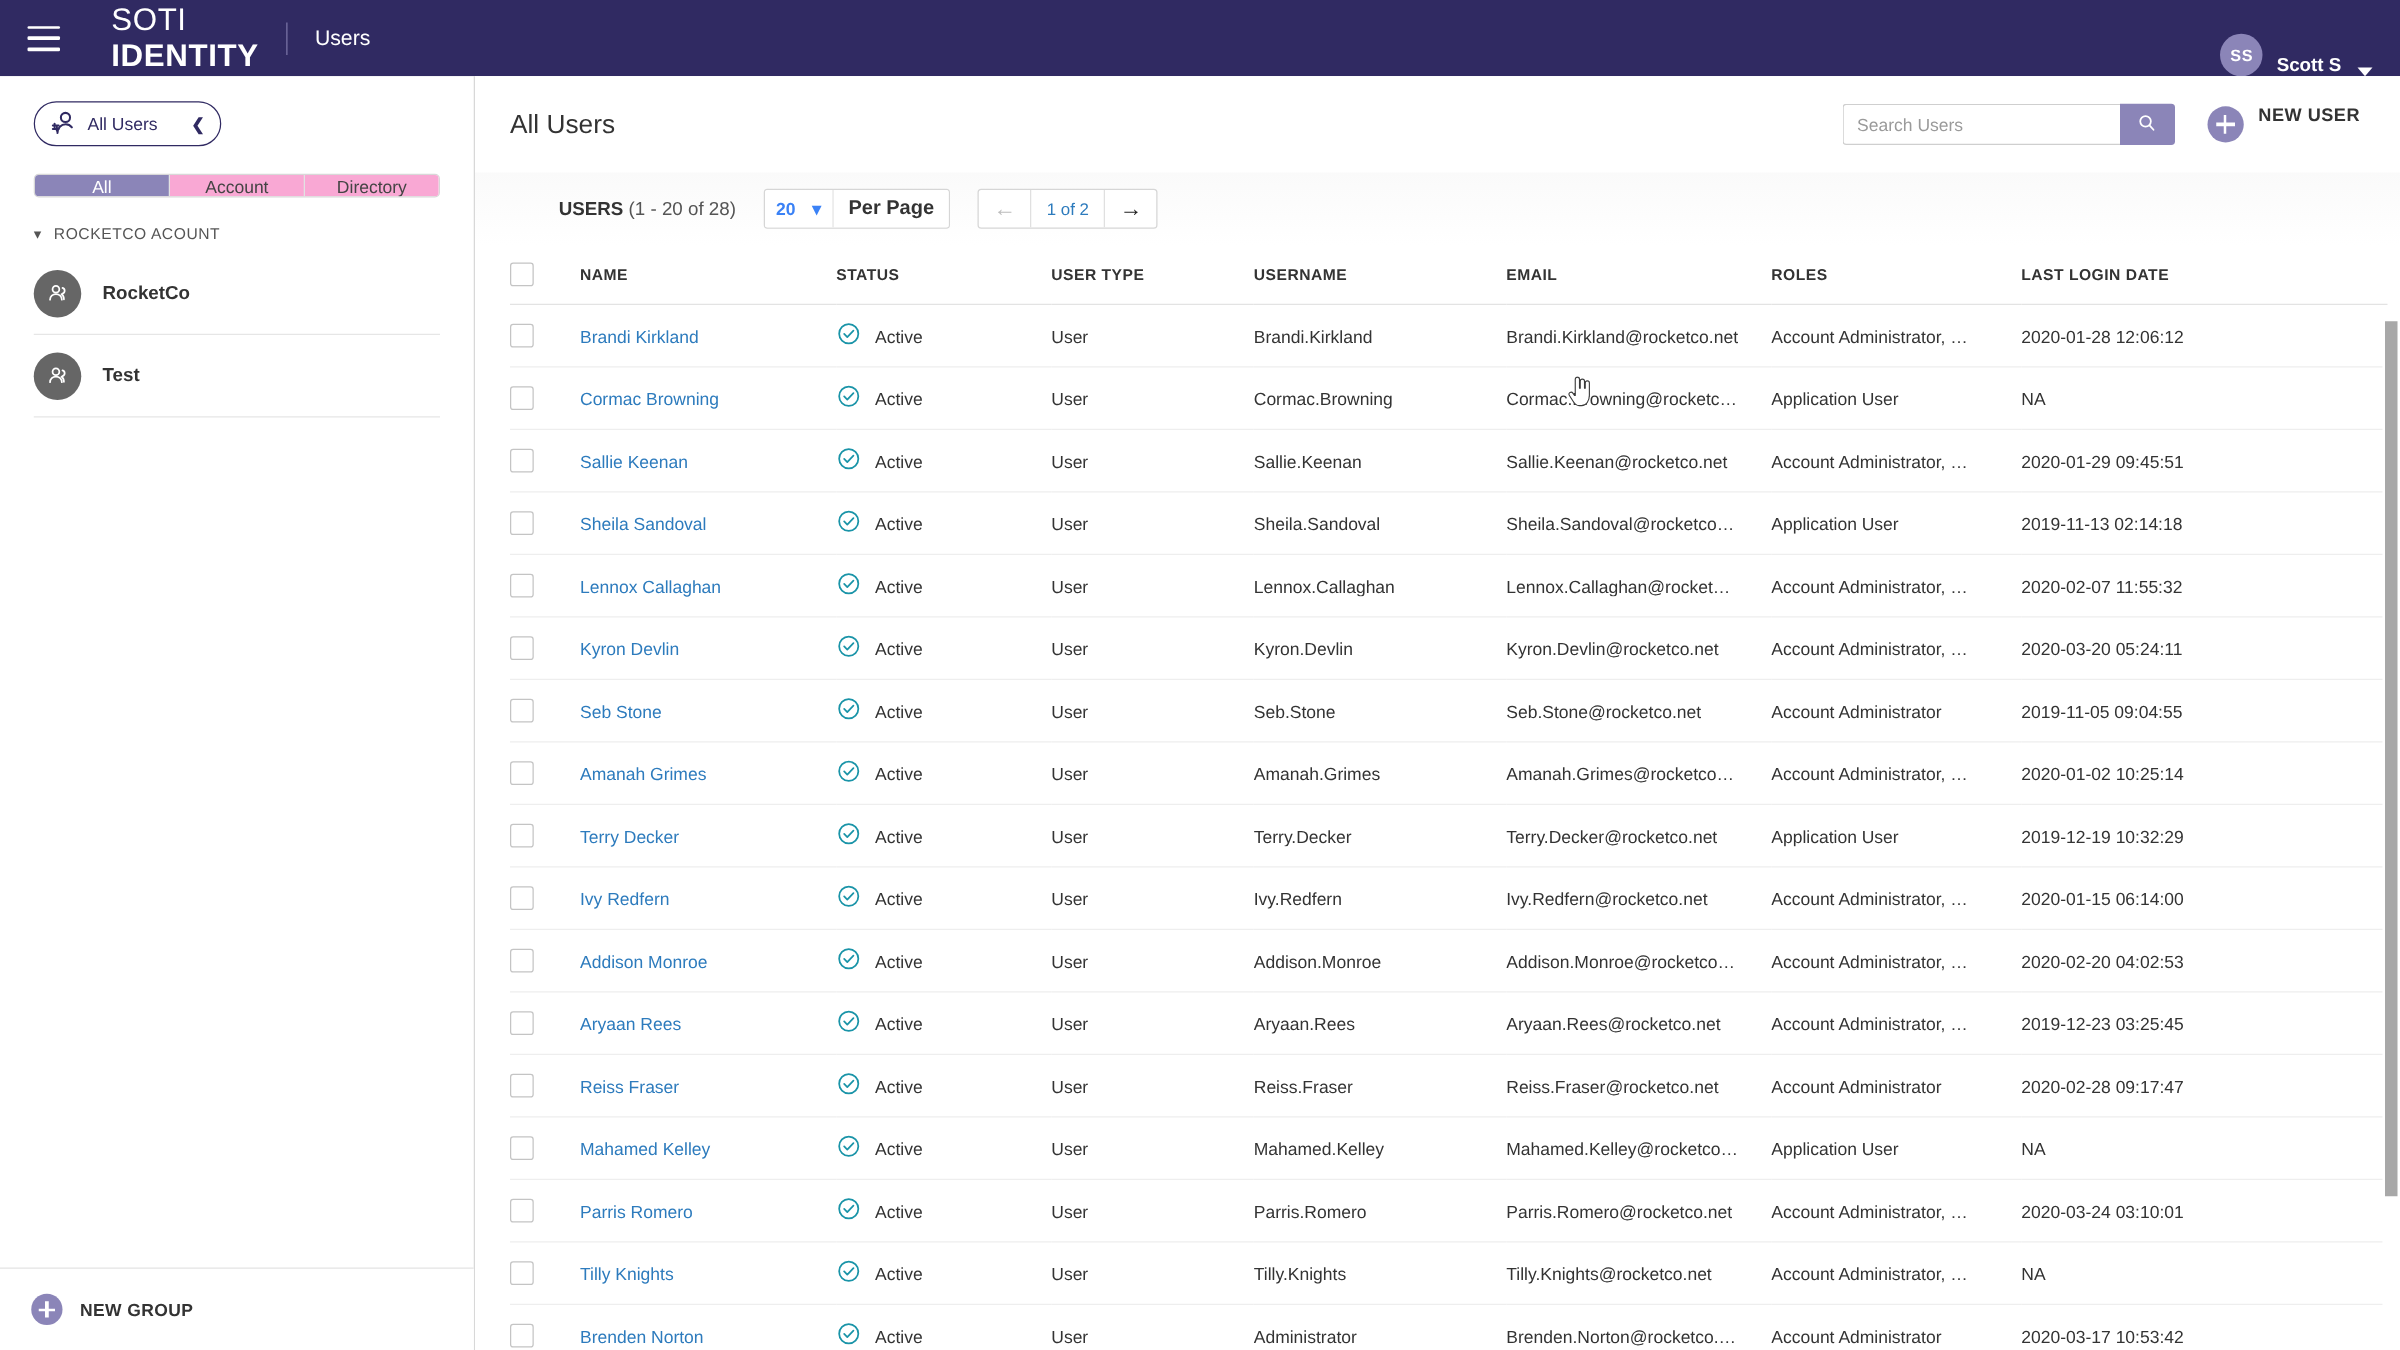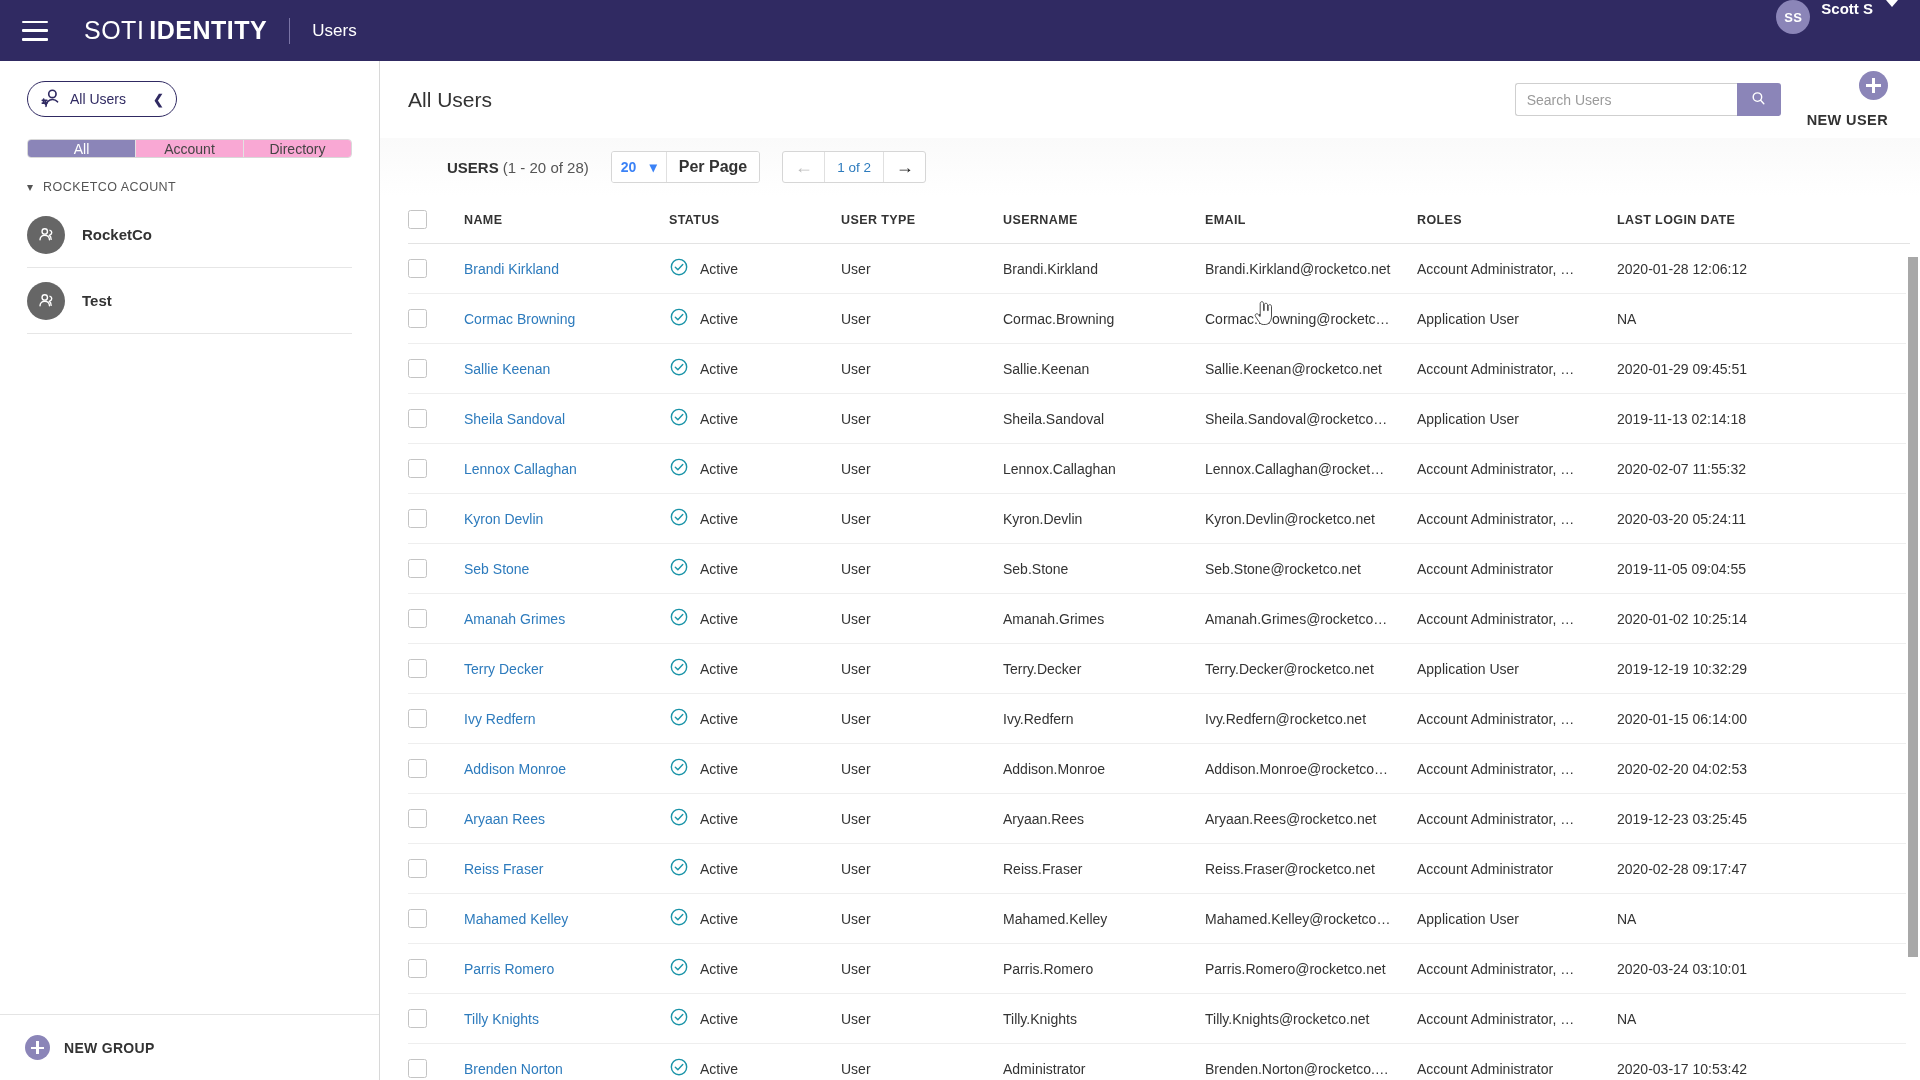--- a/index.html
+++ b/index.html
@@ -12,26 +12,26 @@
   }
   #app { width: 1920px; height: 1080px; position: relative; display: flex; flex-direction: column; }
 
   
   .topbar {
     height: 61px; background: #302a62; flex: 0 0 61px;
     display: flex; align-items: center; position: relative;
   }
   .hamburger { width: 26px; height: 20px; margin-left: 22px; display: flex; flex-direction: column; justify-content: space-between; cursor: pointer; }
   .hamburger span { display:block; height: 2.5px; background: #fff; border-radius: 1px; }
-  .brand { margin-left: 36px; display: flex; align-items: baseline; color: #fff; letter-spacing: .5px; }
+  .brand { margin-left: 36px; display: flex; align-items: baseline; color: #fff; letter-spacing: .5px; flex-direction: column; }
   .brand .soti { font-size: 25px; font-weight: 300; }
   .brand .identity { font-size: 25px; font-weight: 700; margin-left: 5px; }
   .vdiv { width: 1px; height: 26px; background: #7a74a6; margin: 0 22px; align-self: center; }
   .section-name { color: #fff; font-size: 17px; font-weight: 400; }
-  .topbar-right { position: absolute; right: 22px; top: 0; height: 61px; display: flex; align-items: flex-start; gap: 11px; cursor: pointer; }
+  .topbar-right { position: absolute; right: 22px; top: 0; height: 61px; display: flex; align-items: flex-end; gap: 11px; cursor: pointer; }
   .avatar { width: 34px; height: 34px; border-radius: 50%; background: #8b85b8; color: #fff; font-size: 13px; font-weight: 700;
             display: flex; align-items: center; justify-content: center; letter-spacing: .5px; }
   .uname { color: #fff; font-size: 15px; font-weight: 600; }
   .caret-down { width: 0; height: 0; border-left: 6px solid transparent; border-right: 6px solid transparent; border-top: 7px solid #fff; margin-left: 2px; }
 
   
   .body { flex: 1 1 auto; display: flex; min-height: 0; }
 
   
   .sidebar { width: 380px; flex: 0 0 380px; background: #fff; border-right: 1px solid #d8d8d8; position: relative; display: flex; flex-direction: column; }
@@ -66,21 +66,21 @@
 
   
   .main { flex: 1 1 auto; background: #fff; display: flex; flex-direction: column; min-width: 0; position: relative; }
   .main-header { height: 77px; flex: 0 0 77px; display: flex; align-items: center; padding: 0 0 0 28px; background: #fff; }
   .page-title { font-size: 21px; color: #333; font-weight: 400; }
   .header-right { margin-left: auto; display: flex; align-items: center; gap: 26px; padding-right: 32px; }
   .search-wrap { display: flex; height: 33px; }
   .search-input { width: 222px; height: 33px; border: 1px solid #cfcfcf; border-right: none; border-radius: 3px 0 0 3px; padding: 0 11px; font-size: 14px; color: #444; font-family: "Liberation Sans", sans-serif; outline: none; }
   .search-input::placeholder { color: #9a9a9a; }
   .search-btn { width: 44px; height: 33px; background: #8b85b8; border: none; border-radius: 0 3px 3px 0; display: flex; align-items: center; justify-content: center; cursor: pointer; }
-  .newuser { display: flex; align-items: flex-end; gap: 12px; cursor: pointer; flex-direction: column; }
+  .newuser { display: flex; align-items: flex-start; gap: 12px; cursor: pointer; }
   .plus-circle-lg { width: 29px; height: 29px; border-radius: 50%; background: #8b85b8; position: relative; flex: 0 0 29px; }
   .plus-circle-lg::before, .plus-circle-lg::after { content: ""; position: absolute; background: #fff; }
   .plus-circle-lg::before { left: 7px; right: 7px; top: 13.4px; height: 2.4px; }
   .plus-circle-lg::after { top: 7px; bottom: 7px; left: 13.3px; width: 2.4px; }
   .newuser-label { font-size: 14.5px; font-weight: 700; color: #333; letter-spacing: .4px; }
 
   
   .toolbar { height: 58px; flex: 0 0 58px; display: flex; align-items: center; padding-left: 28px; gap: 22px;
              background: linear-gradient(to bottom, #fafafa, #ffffff); }
   .users-count { font-size: 15px; color: #333; margin-left: 39px; }

